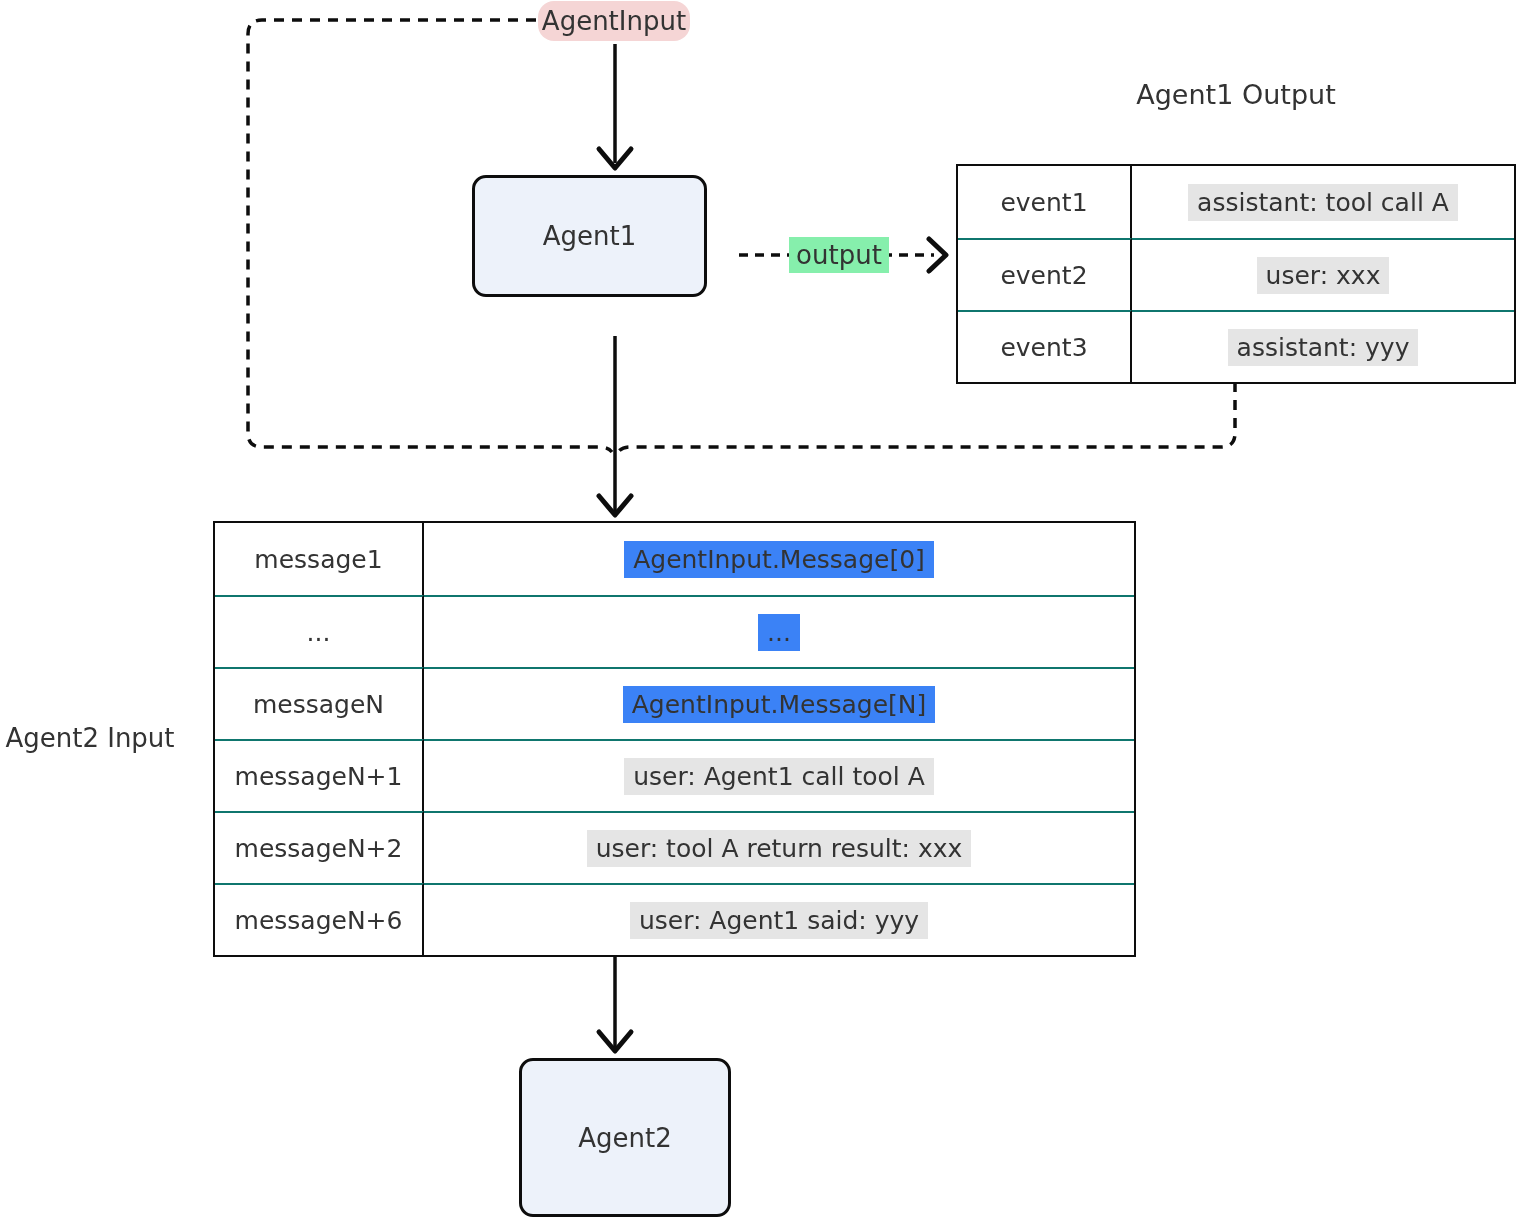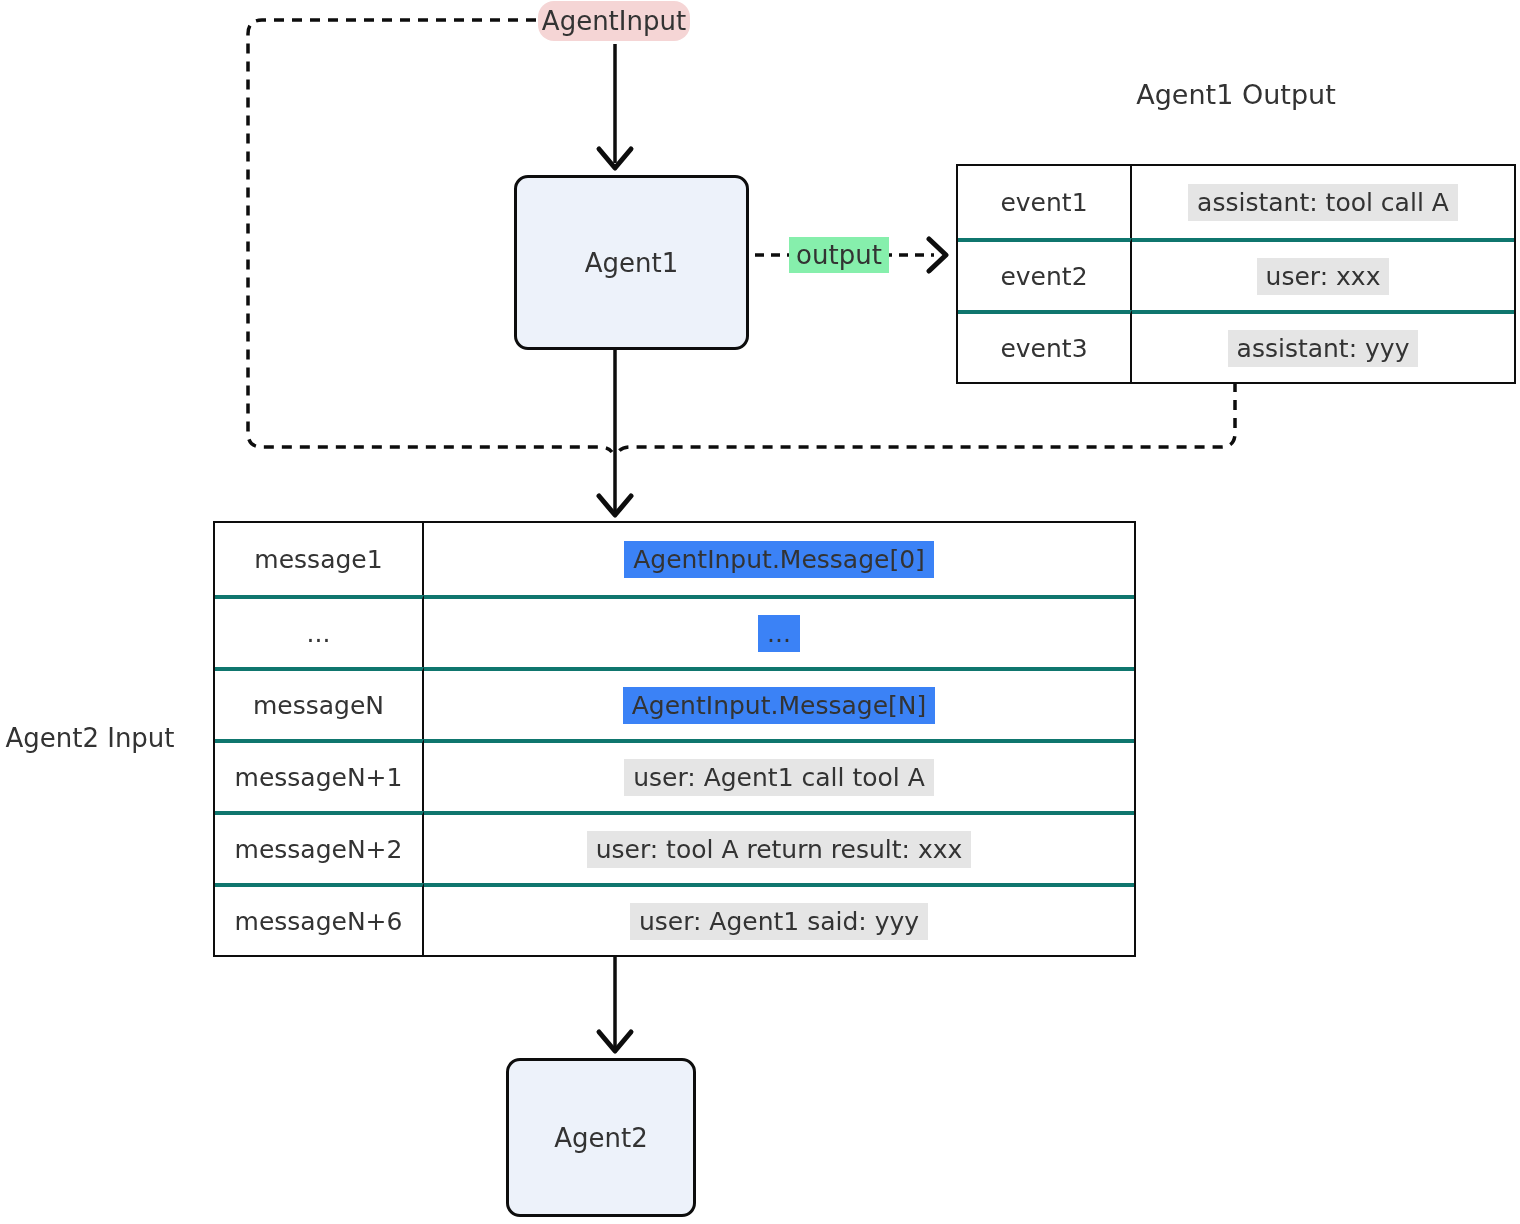--- a/index.html
+++ b/index.html
@@ -43,21 +43,21 @@
 
   .tbl {
     display: grid;
     box-sizing: border-box;
     border: 2.5px solid #0d0d0d;
     background: #ffffff;
   }
   .tbl .cell {
     display: flex; align-items: center; justify-content: center;
     font-size: 25px;
-    border-top: 4px solid #0f766e;
+    border-top: 2px solid #0f766e;
     box-sizing: border-box;
     overflow: hidden;
   }
   .tbl .cell.r0 { border-top: none; }
   .tbl .key-cell { border-right: 2px solid #0d0d0d; }
 
   .hl { display: inline-block; padding: 4px 9px; white-space: nowrap; }
   .hl.pink  { background: #3b82f6; }
   .hl.cream { background: #e5e5e5; }
   .top-hl { background: #F5D5D5; }
@@ -83,21 +83,21 @@
       <polyline points="929,239 946,255 929,271" stroke-width="5" stroke-linecap="round" stroke-linejoin="round"></polyline>
 
       <path d="M 536 20 L 262 20 Q 248 20 248 34 L 248 433 Q 248 447 262 447 L 600 447 Q 608 447 612 452" stroke-width="3.5" stroke-dasharray="10 8"></path>
 
       <path d="M 1235 364 L 1235 433 Q 1235 447 1221 447 L 630 447 Q 622 447 618 452" stroke-width="3.5" stroke-dasharray="10 8"></path>
     </g>
   </svg>
 
   <div class="abs pill-label top-hl" style="left:538px; top:1px; width:152px; height:40px;border-radius:16px;">AgentInput</div>
 
-  <div class="abs node" style="left:514px; top:175px; width:235px; height:175px;">
+  <div class="abs node" style="left:472px; top:175px; width:235px; height:122px;">
     <span>Agent1</span>
   </div>
 
   <div class="abs edge-label" style="left:789px; top:237px; width:100px; height:36px;">output</div>
 
   <div class="abs section-title" style="left:956px; top:74px; width:560px; height:40px;">Agent1 Output</div>
 
   <div class="abs tbl" style="left:956px; top:144px; width:560px; grid-template-columns:174px 1fr; grid-auto-rows:72px;margin-top:20px;">
     <div class="cell key-cell r0">event1</div>
     <div class="cell r0">
@@ -135,17 +135,17 @@
     <div class="cell key-cell">messageN+2</div>
     <div class="cell">
       <span class="hl cream">user: tool A return result: xxx</span>
     </div>
     <div class="cell key-cell">messageN+6</div>
     <div class="cell">
       <span class="hl cream">user: Agent1 said: yyy</span>
     </div>
   </div>
 
-  <div class="abs node" style="left:506px; top:1058px; width:190px; height:159px;">
+  <div class="abs node" style="left:519px; top:1058px; width:212px; height:159px;">
     <span>Agent2</span>
   </div>
 
 </div>
 
 </body></html>

